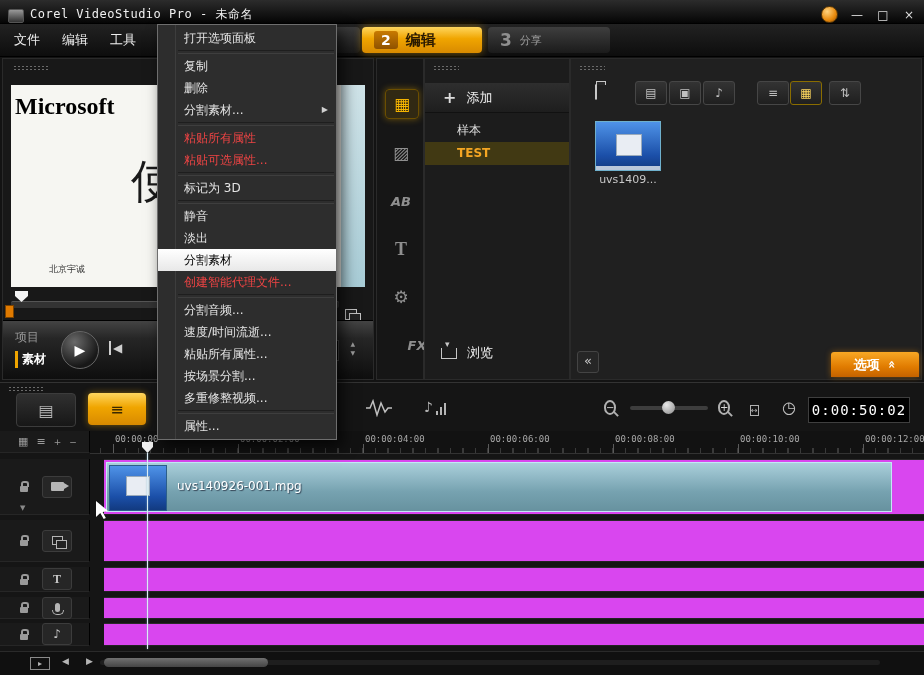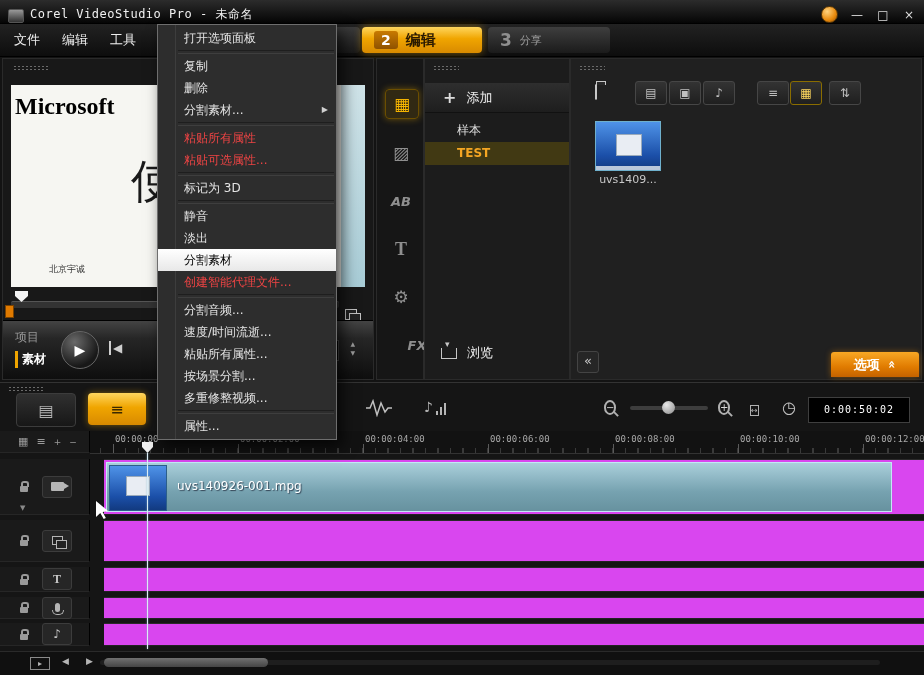--- a/index.html
+++ b/index.html
@@ -74,21 +74,21 @@
   .chev-up{display:inline-block;transform:rotate(90deg);font-size:13px;color:#fff;}
   .collapse-btn{position:absolute;left:6px;bottom:6px;width:20px;height:20px;background:#262626;border:1px solid #444;border-radius:3px;color:#c8c8c8;text-align:center;line-height:18px;font-size:13px;}
 
   
   .tl{position:absolute;left:0;top:382px;width:924px;height:293px;background:#151515;border-top:1px solid #333;}
   .tl-btn{position:absolute;top:10px;width:58px;height:32px;border-radius:4px;display:flex;align-items:center;justify-content:center;font-size:16px;}
   .tl-btn.dark{background:linear-gradient(#303030,#171717);border:1px solid #3c3c3c;color:#b0b0b0;}
   .tl-btn.gold{background:linear-gradient(#ffd65e,#f0a500 45%,#d88a00);color:#3a2800;box-shadow:0 0 7px rgba(255,180,0,.45);}
   .mag{position:relative;width:11px;height:11px;border:2px solid #b0b0b0;border-radius:50%;color:#d8d8d8;font-size:10px;line-height:10px;text-align:center;}
   .mag::after{content:"";position:absolute;width:6px;height:2px;background:#b0b0b0;right:-5px;bottom:-2px;transform:rotate(45deg);}
-  .timecode{position:absolute;left:808px;top:14px;width:100px;height:24px;background:#000;border:1px solid #3f3f3f;color:#fff;font-family:"DejaVu Sans Mono","Liberation Mono",monospace;font-size:10px;text-align:center;line-height:24px;letter-spacing:1px;}
+  .timecode{position:absolute;left:808px;top:14px;width:100px;height:24px;background:#000;border:1px solid #3f3f3f;color:#fff;font-family:"DejaVu Sans Mono","Liberation Mono",monospace;font-size:14px;text-align:center;line-height:24px;letter-spacing:1px;}
   .ruler{position:absolute;left:90px;top:48px;width:834px;height:22px;background:#121212;border-bottom:1px solid #333;
     background-image:repeating-linear-gradient(90deg,#5a5a5a 0 1px,transparent 1px 125px),repeating-linear-gradient(90deg,#3a3a3a 0 1px,transparent 1px 12.5px);
     background-size:100% 9px,100% 5px;background-position:23px 100%,10px 100%;background-repeat:no-repeat;}
   .rlbl{position:absolute;top:3px;font-size:9px;color:#a8a8a8;font-family:"DejaVu Sans Mono",monospace;}
   .hdr{position:absolute;left:0;width:90px;background:#1a1a1a;border-right:1px solid #000;border-bottom:1px solid #262626;box-sizing:border-box;display:flex;align-items:center;gap:14px;padding-left:20px;}
   .trk{position:absolute;left:104px;width:834px;background:#d946ef;border-top:1px solid #2a2a2a;border-bottom:1px solid #222;box-sizing:border-box;}
   .type-btn{width:28px;height:20px;background:#262626;border:1px solid #3c3c3c;border-radius:3px;display:flex;align-items:center;justify-content:center;color:#c8c8c8;}
   .lock{width:8px;height:6px;background:#9a9a9a;border-radius:1px;position:relative;margin-top:5px;}
   .lock::before{content:"";position:absolute;top:-5px;left:1px;width:4px;height:4px;border:2px solid #9a9a9a;border-bottom:none;border-radius:3px 3px 0 0;}
   .cam{width:13px;height:9px;background:#b5b5b5;border-radius:1px;position:relative;}

